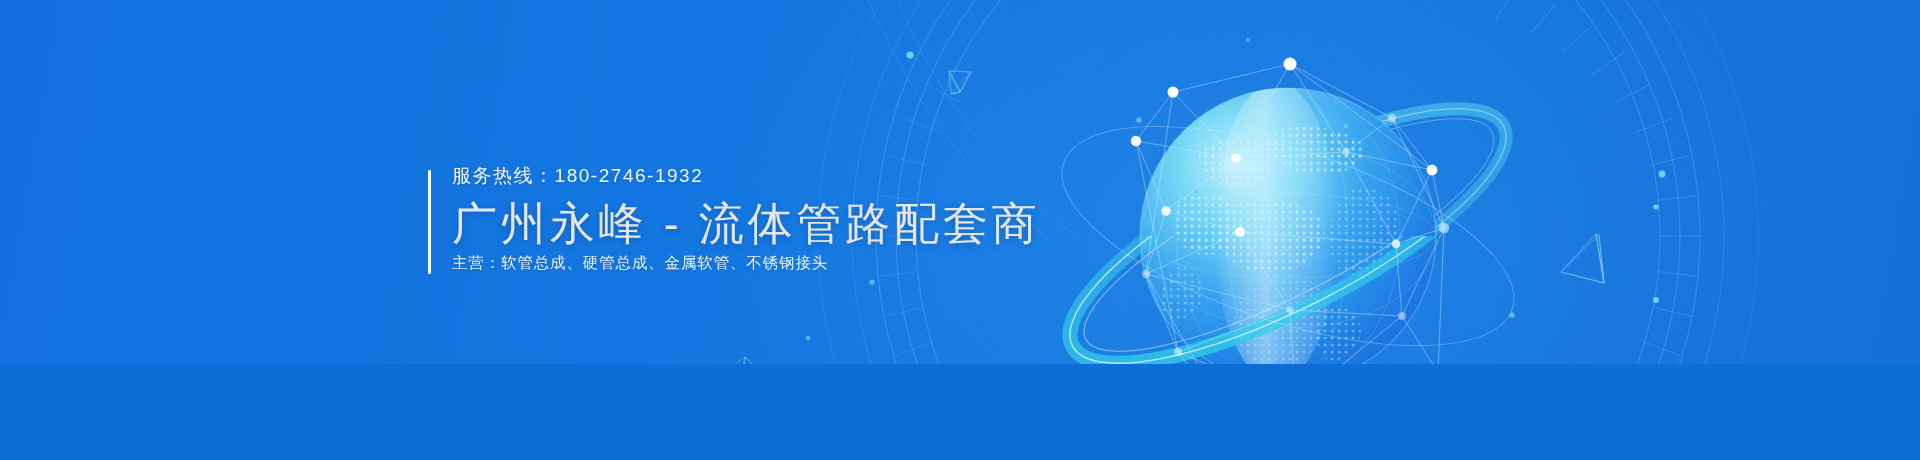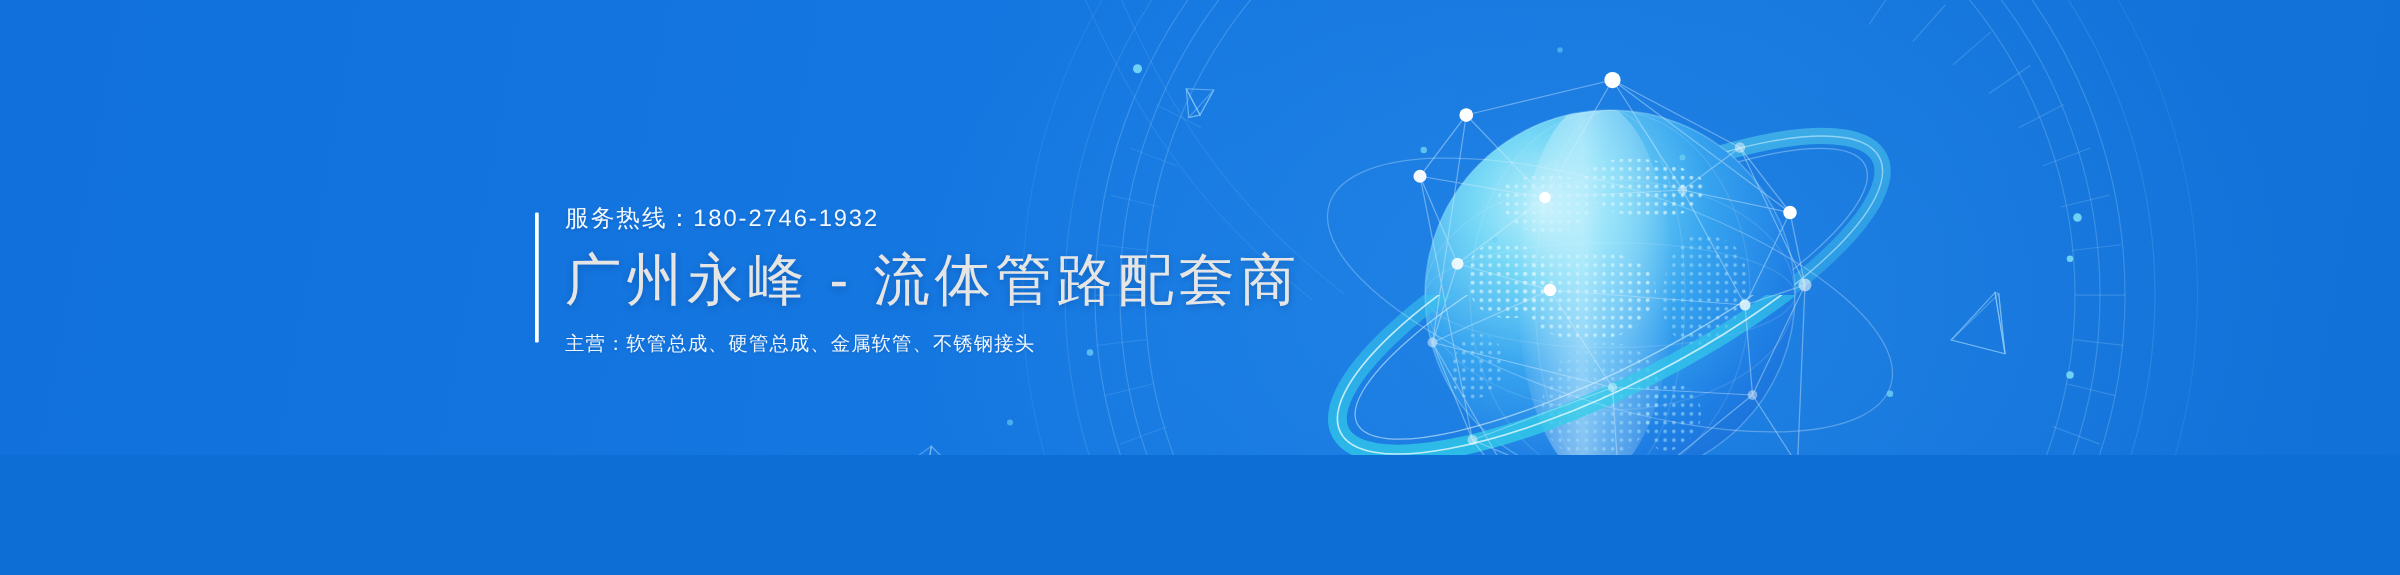--- a/index.html
+++ b/index.html
@@ -48,21 +48,21 @@
     margin-top:11px;
     color:#e5e5e5;
     font-size:45px;
     font-weight:400;
     letter-spacing:.085em;
     line-height:1.14;
     white-space:nowrap;
     text-shadow:0 2px 6px rgba(8,48,105,.30);
   }
   .subtitle{
-    margin-top:18px;
+    margin-top:5px;
     color:#eef6ff;
     font-size:15.5px;
     letter-spacing:.055em;
     line-height:1.2;
     white-space:nowrap;
     text-shadow:0 1px 2px rgba(8,50,110,.22);
   }
 </style>
 </head>
 <body>

